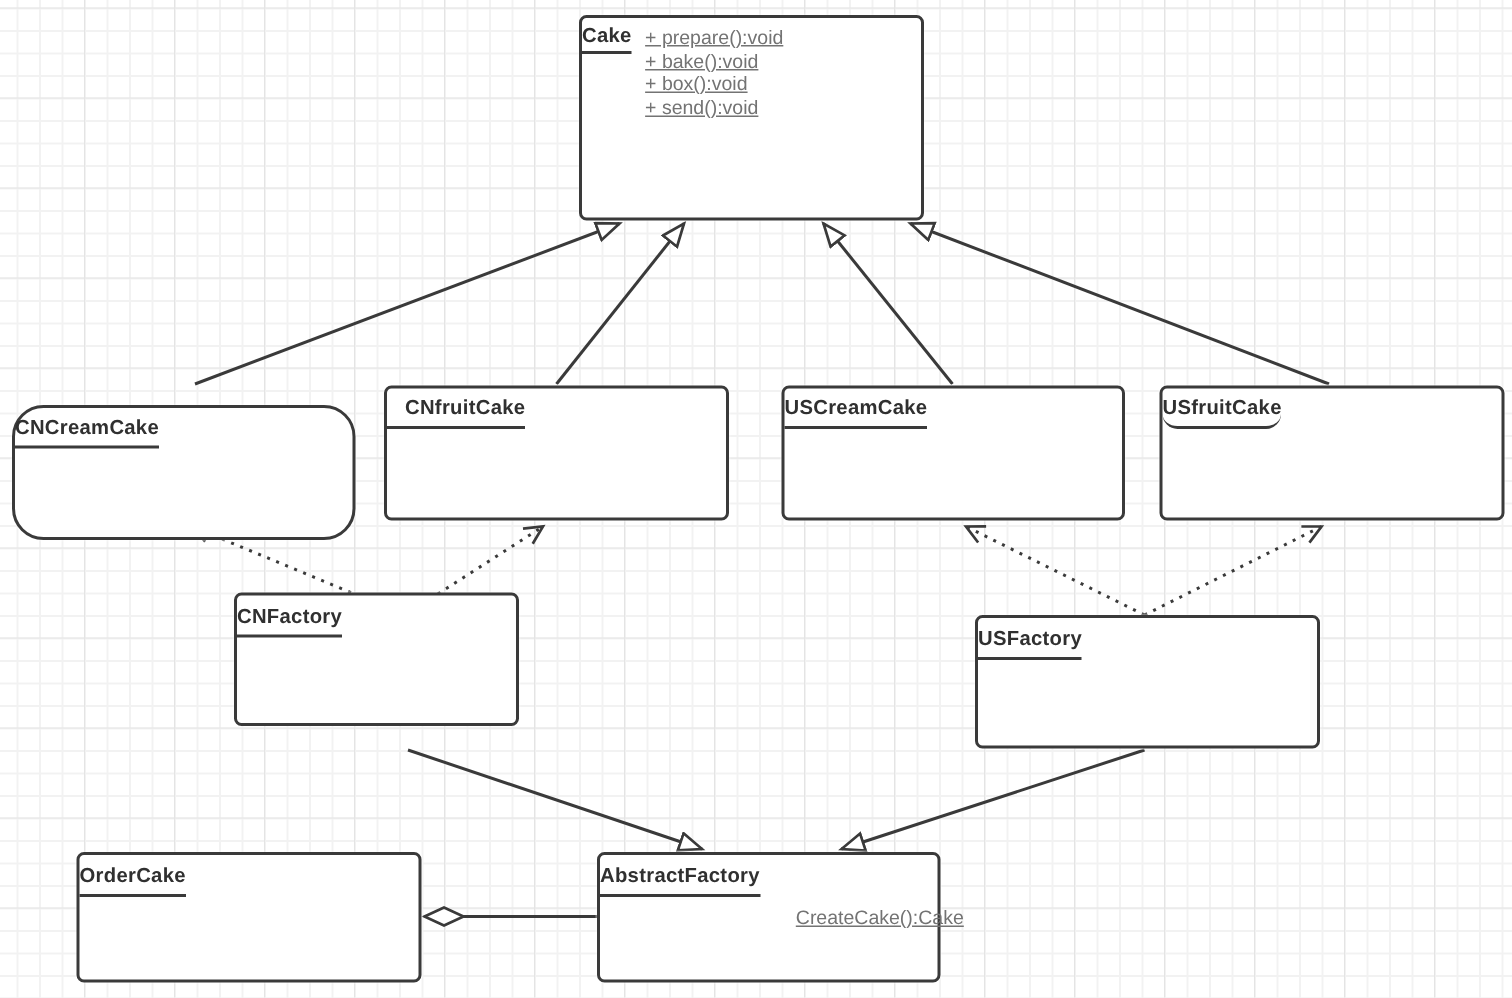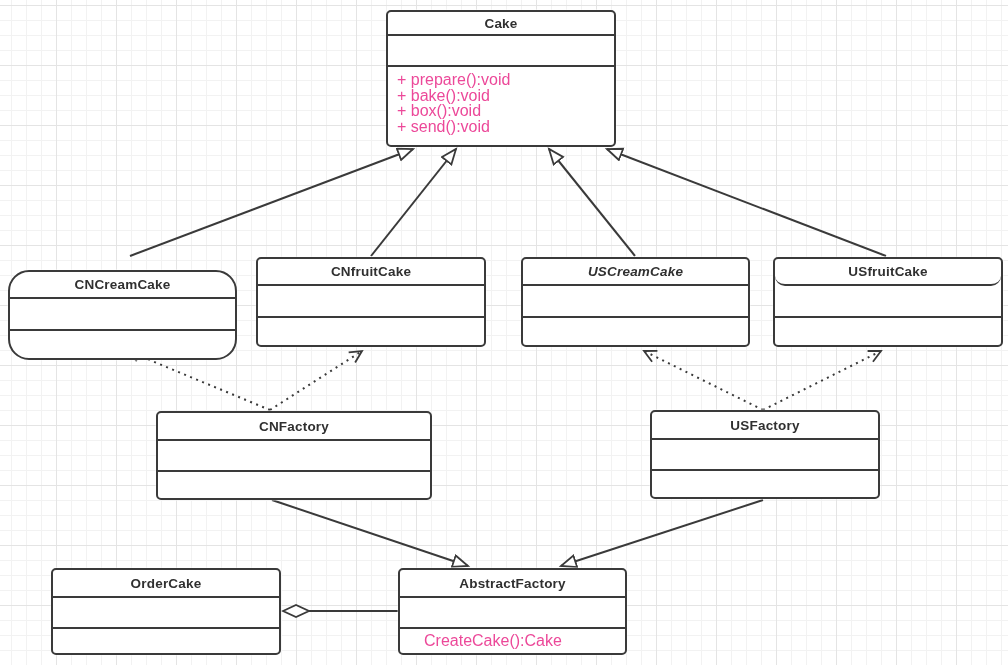--- a/index.html
+++ b/index.html
@@ -28,42 +28,43 @@
     height: 665px;
     pointer-events: none;
   }
   .uml-class {
     position: absolute;
     box-sizing: border-box;
     background: #ffffff;
     border: 2px solid #3a3a3a;
     border-radius: 5px;
     display: flex;
-    flex-direction: column;
+    flex-direction: row;
     box-shadow: 0 0 0 1px rgba(255,255,255,0.35);
   }
   .uml-title {
     box-sizing: content-box;
     border-bottom: 2px solid #3a3a3a;
     display: flex;
     align-items: center;
     justify-content: center;
     font-size: 13.5px;
     font-weight: bold;
     color: #303030;
     letter-spacing: 0.2px;
   }
   .uml-attrs {
     box-sizing: content-box;
     border-bottom: 2px solid #3a3a3a;
   }
   .uml-methods {
     flex: 1;
-    color: #ec4899;
-    font-size: 16px;
+    color: #737373;
+    font-size: 13px;
+    text-decoration: underline;
   }
   .uml-methods.lines {
     padding: 5px 0 0 9px;
   }
   .uml-methods .m {
     line-height: 15.5px;
     white-space: nowrap;
   }
   .uml-methods.single {
     display: flex;
@@ -136,38 +137,38 @@
     </div>
   </div>
 
   <div class="uml-class" style="left:8px; top:270px; width:229px; height:90px;border-radius:21px;">
     <div class="uml-title" style="height:25px;">CNCreamCake</div>
     <div class="uml-attrs" style="height:30px;"></div>
     <div class="uml-methods"></div>
   </div>
 
   <div class="uml-class" style="left:256px; top:257px; width:230px; height:90px;">
-    <div class="uml-title" style="height:25px;">CNfruitCake</div>
+    <div class="uml-title" style="height:25px;padding-left:12px;">CNfruitCake</div>
     <div class="uml-attrs" style="height:30px;"></div>
     <div class="uml-methods"></div>
   </div>
 
   <div class="uml-class" style="left:521px; top:257px; width:229px; height:90px;">
-    <div class="uml-title" style="height:25px;font-style:italic;">USCreamCake</div>
+    <div class="uml-title" style="height:25px;">USCreamCake</div>
     <div class="uml-attrs" style="height:30px;"></div>
     <div class="uml-methods"></div>
   </div>
 
   <div class="uml-class" style="left:773px; top:257px; width:230px; height:90px;">
     <div class="uml-title" style="height:25px;border-radius:10px;">USfruitCake</div>
     <div class="uml-attrs" style="height:30px;"></div>
     <div class="uml-methods"></div>
   </div>
 
-  <div class="uml-class" style="left:156px; top:411px; width:276px; height:89px;">
+  <div class="uml-class" style="left:156px; top:395px; width:190px; height:89px;">
     <div class="uml-title" style="height:26px;">CNFactory</div>
     <div class="uml-attrs" style="height:29px;"></div>
     <div class="uml-methods"></div>
   </div>
 
   <div class="uml-class" style="left:650px; top:410px; width:230px; height:89px;">
     <div class="uml-title" style="height:26px;">USFactory</div>
     <div class="uml-attrs" style="height:29px;"></div>
     <div class="uml-methods"></div>
   </div>

